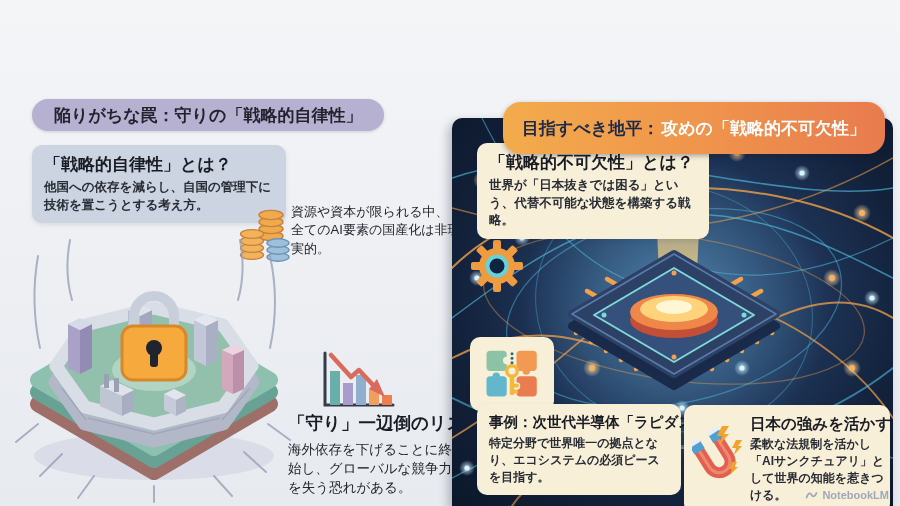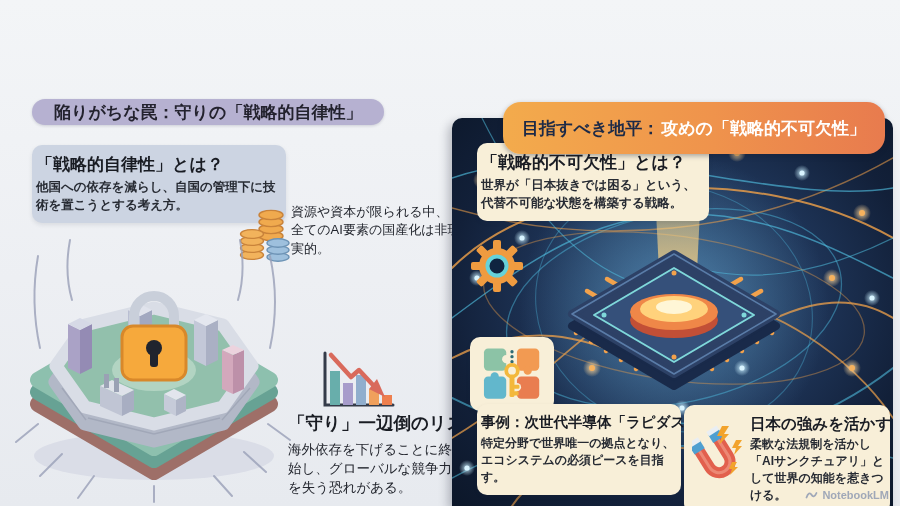--- a/index.html
+++ b/index.html
@@ -11,27 +11,27 @@
     color:#1c1f26;
   }
   .abs{position:absolute;}
   
   #main-title{
     left:28px;top:18px;width:860px;
     font-size:33px;font-weight:800;letter-spacing:.5px;color:#14161c;
   }
   
   #left-pill{
-    left:32px;top:99px;height:26px;padding:0 22px;border-radius:19px;
+    left:32px;top:99px;height:32px;padding:0 22px;border-radius:19px;
     background:#b6b1d1;display:flex;align-items:center;
     font-size:17px;font-weight:800;color:#23222e;white-space:nowrap;
     box-shadow:0 1px 3px rgba(40,40,70,.18);
   }
   .info-box{
-    border-radius:10px;padding:9px 4px;box-shadow:0 2px 4px rgba(30,35,60,.10);
+    border-radius:10px;padding:9px 12px;box-shadow:0 2px 4px rgba(30,35,60,.10);
   }
   #left-def-box{left:32px;top:145px;width:254px;background:#ccd4e2;}
   .box-title{font-size:17px;font-weight:800;color:#191c23;line-height:1.25;white-space:nowrap;}
   .box-body{font-size:12.5px;font-weight:600;color:#272b33;line-height:1.4;margin-top:4px;}
   #limit-block{left:291px;top:198px;width:170px;}
   .float-title{font-size:16px;font-weight:800;color:#191c23;line-height:1.3;}
   .float-body{font-size:13px;font-weight:400;color:#23262e;line-height:1.42;margin-top:5px;}
   #coins-icon-wrap{left:238px;top:203px;width:54px;height:62px;}
   #chart-icon-wrap{left:313px;top:347px;width:86px;height:66px;}
   #risk-block{left:288px;top:412px;width:176px;}

